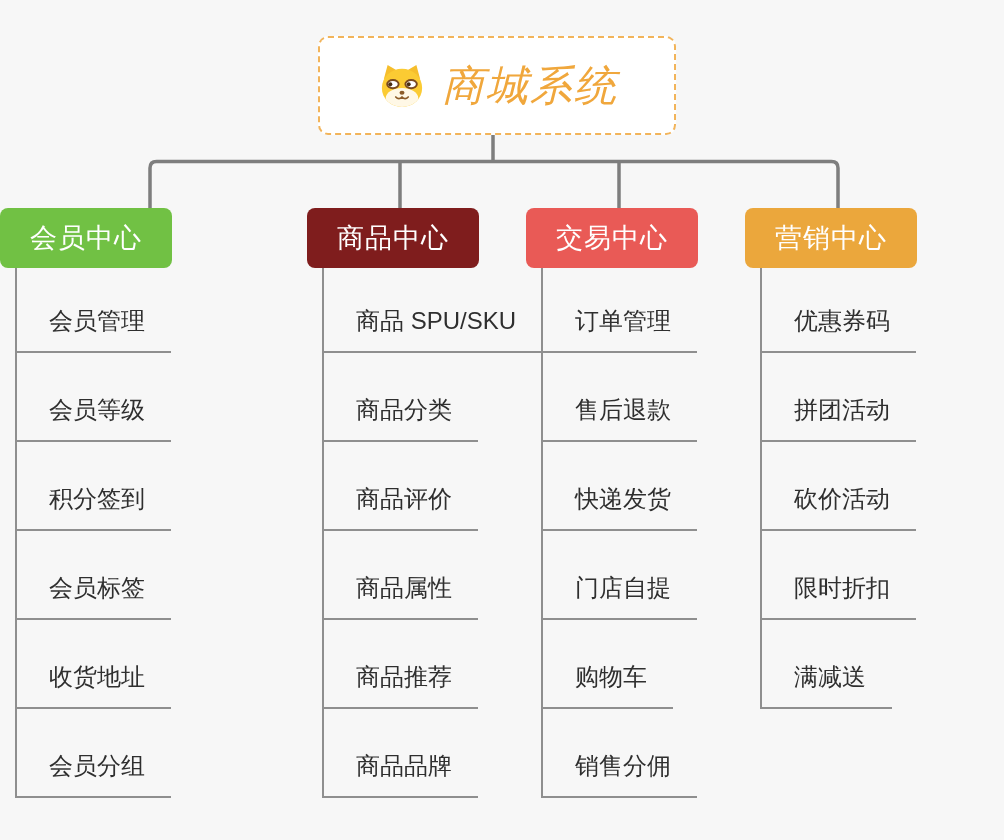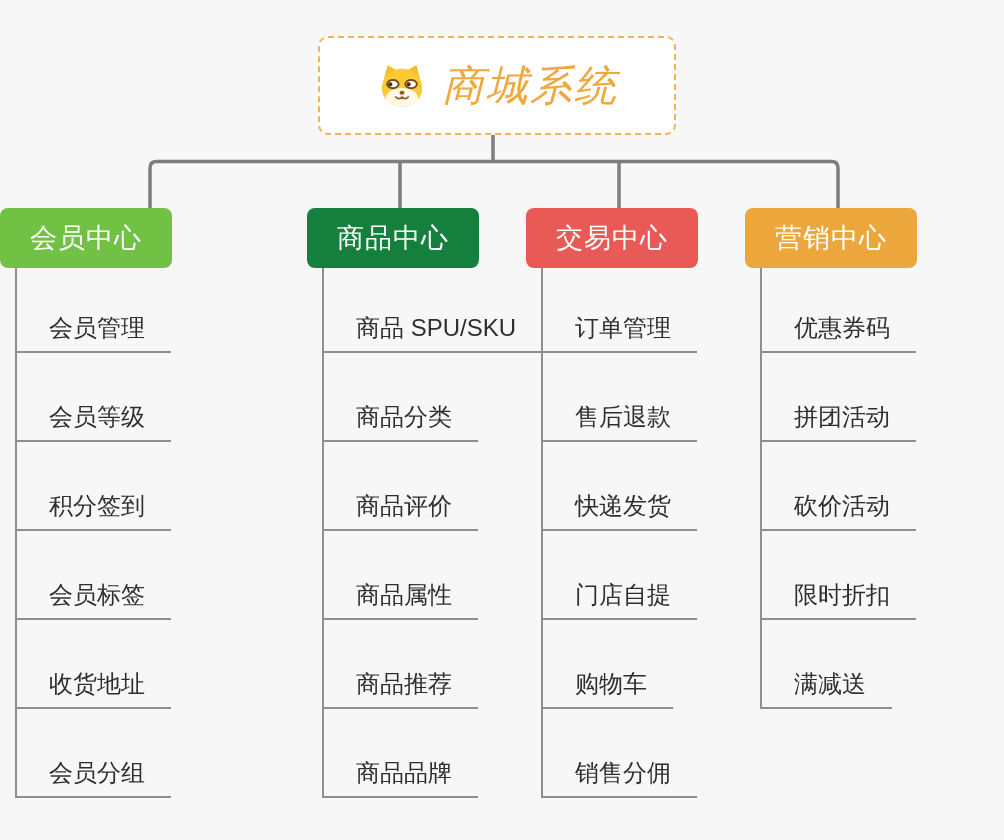--- a/index.html
+++ b/index.html
@@ -58,21 +58,21 @@
     margin-left:15px;
     border-left:2px solid #8f8f8f;
     width:max-content;
   }
   .sub-item {
     height:89px;
     box-sizing:border-box;
     display:flex; align-items:flex-end;
     width:max-content;
     border-bottom:2px solid #8f8f8f;
-    padding:0 26px 7px 32px;
+    padding:0 26px 14px 32px;
     font-size:24px;
     color:#2f2f2f;
     white-space:nowrap;
   }
   .sub-item:first-child { height:85px; }
 </style>
 </head>
 <body>
 
 <div class="canvas">
@@ -99,21 +99,21 @@
       <ellipse cx="35.5" cy="22" rx="6" ry="4.3" fill="#ffffff" stroke="#7a4a1e" stroke-width="2"></ellipse>
       <circle cx="13.8" cy="22.3" r="2.1" fill="#4a2e12"></circle>
       <circle cx="33.0" cy="22.3" r="2.1" fill="#4a2e12"></circle>
       <ellipse cx="26" cy="31" rx="2.6" ry="2" fill="#8c5b28"></ellipse>
       <path d="M19.5,35.5 Q22.7,38.8 26,35.5 Q29.3,38.8 32.5,35.5" stroke="#8c5b28" stroke-width="1.8" fill="none" stroke-linecap="round"></path>
     </svg>
     <span class="root-title" style="color: rgb(240, 167, 60);">商城系统</span>
   </div>
 
   <div class="branch">
-    <div class="branch-header" style="background: #15803d;">商品中心</div>
+    <div class="branch-header" style="background: #7f1d1d;">商品中心</div>
     <div class="branch-items">
       <div class="sub-item">商品 SPU/SKU</div>
       <div class="sub-item">商品分类</div>
       <div class="sub-item">商品评价</div>
       <div class="sub-item">商品属性</div>
       <div class="sub-item">商品推荐</div>
       <div class="sub-item">商品品牌</div>
     </div>
   </div>
 

